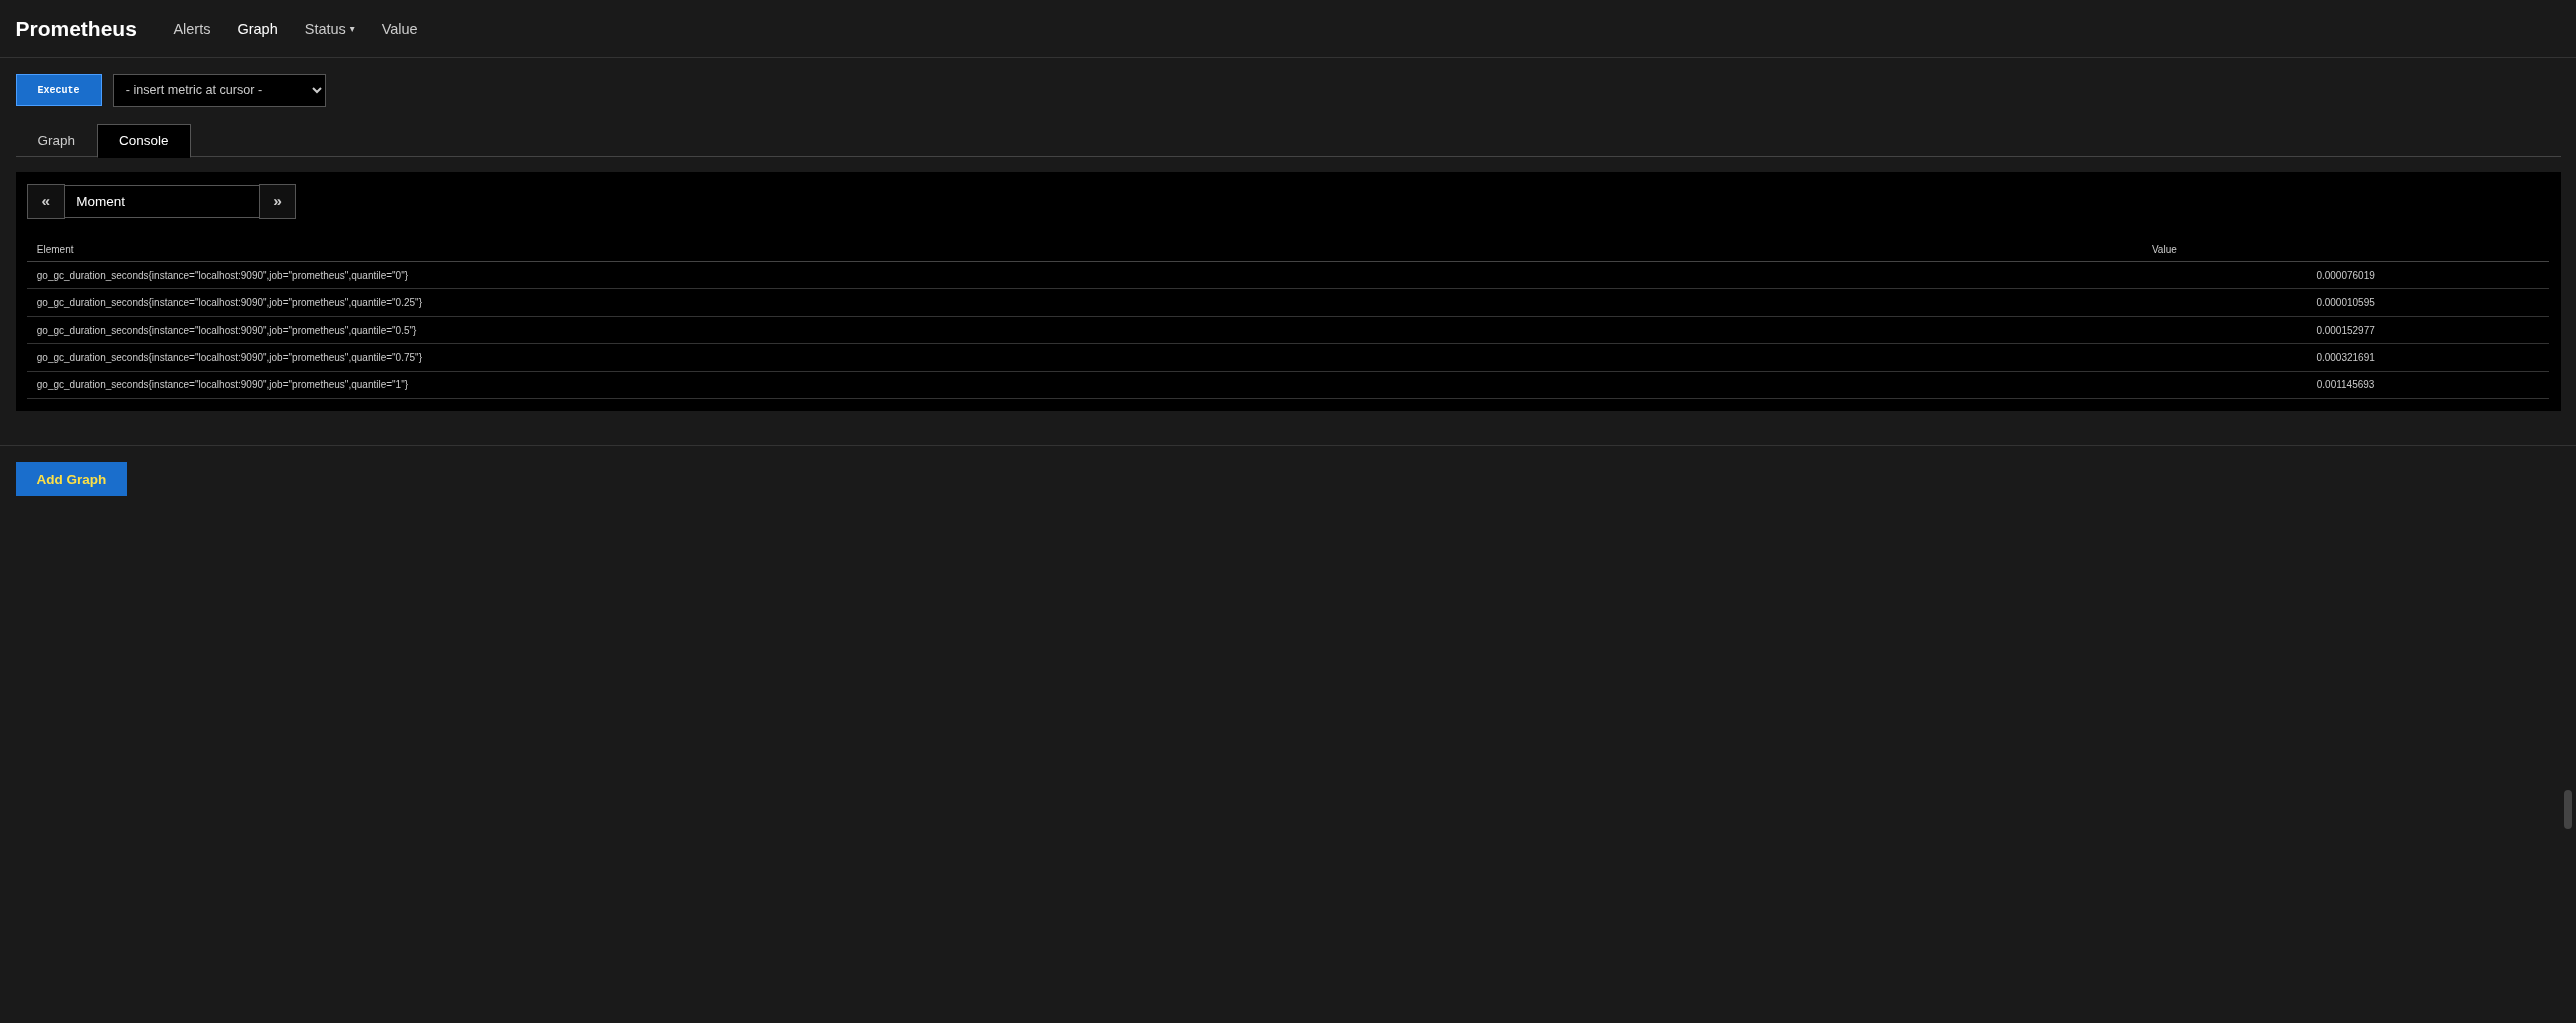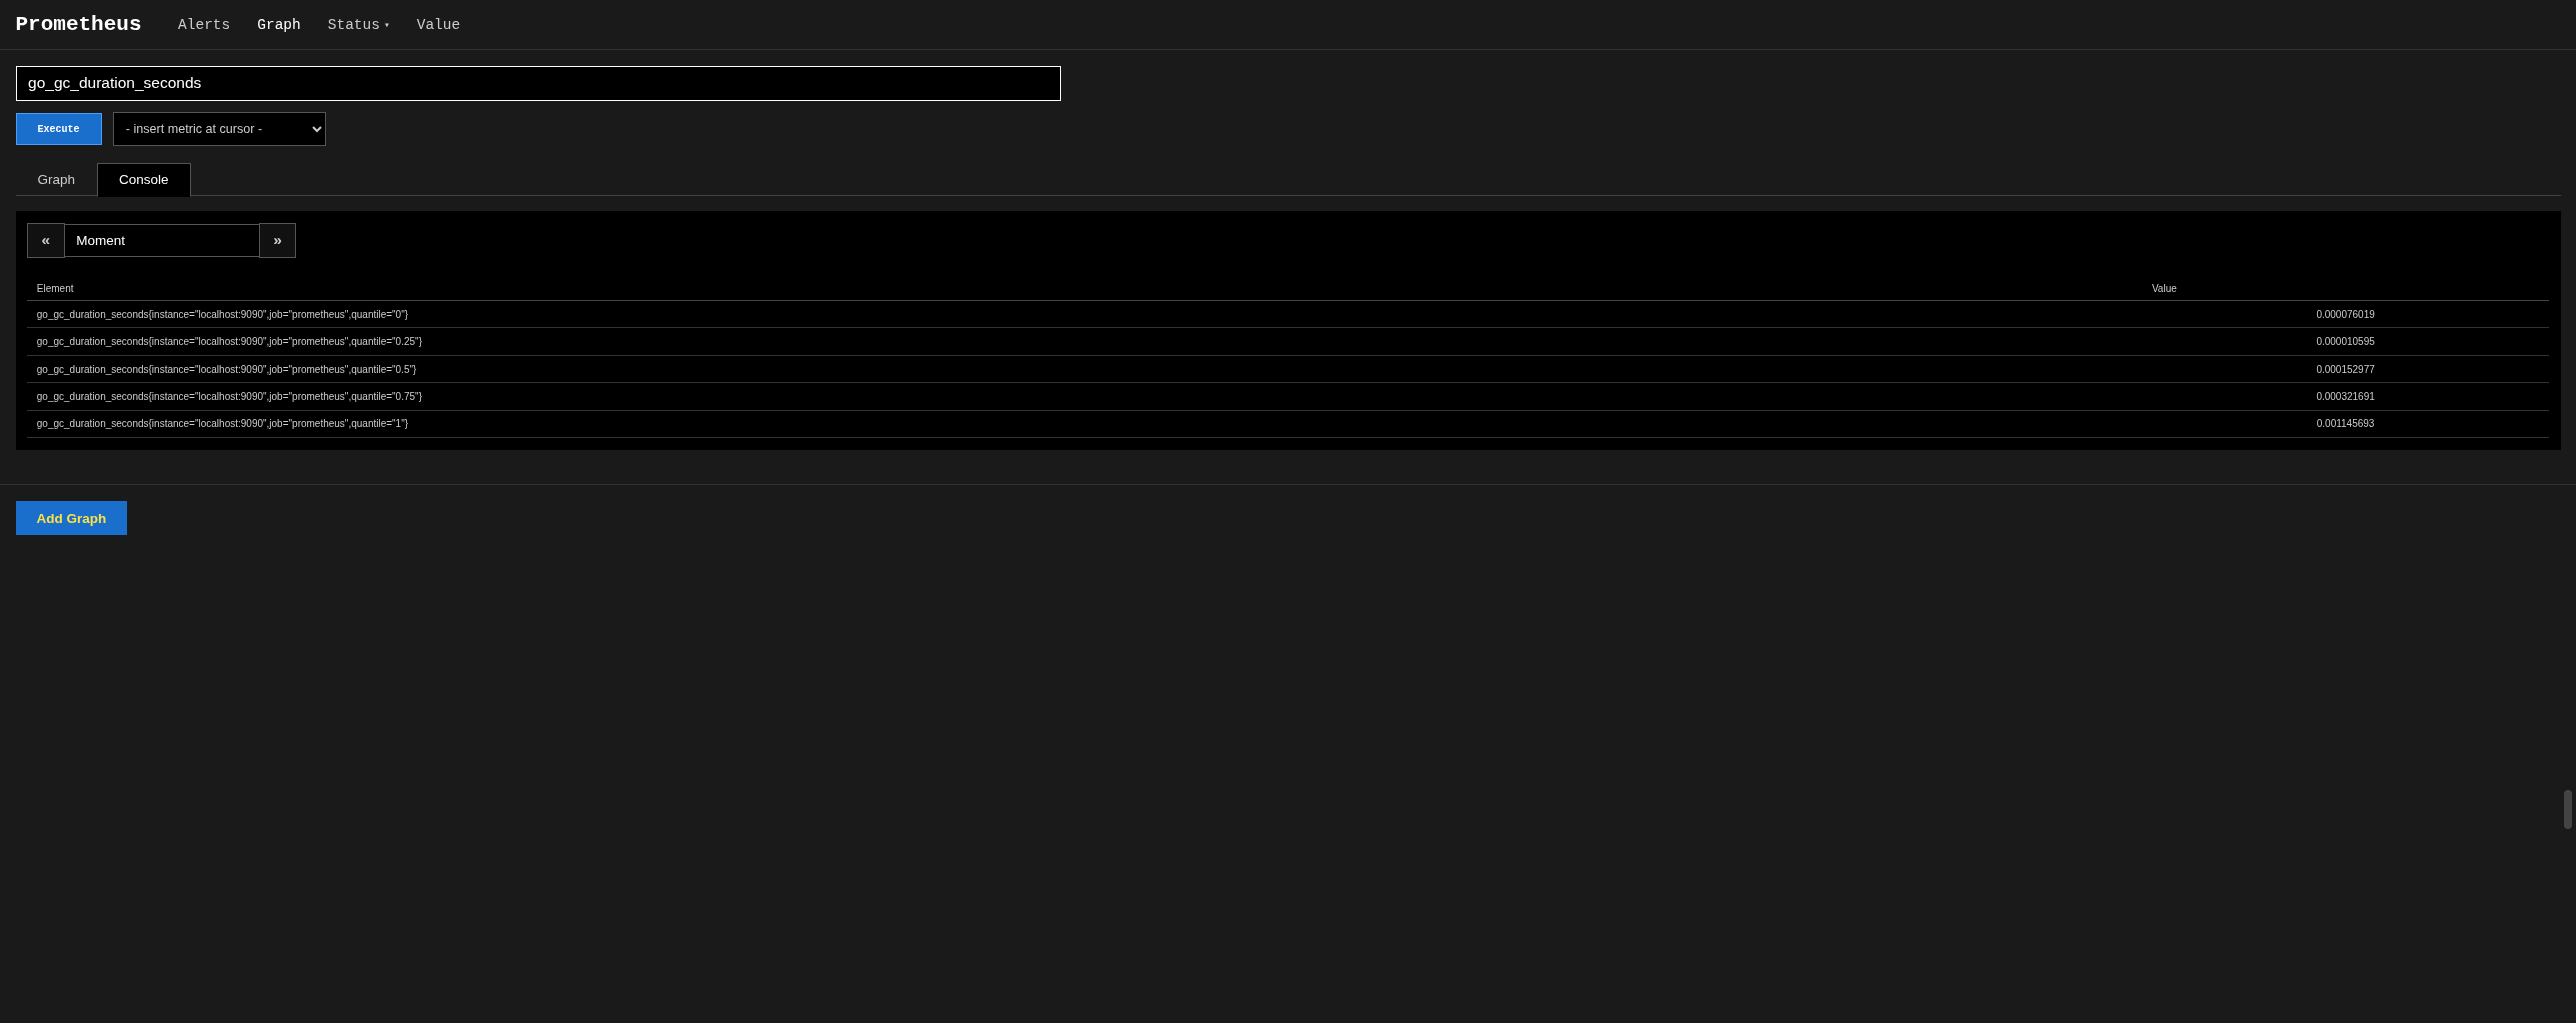--- a/index.html
+++ b/index.html
@@ -11,22 +11,21 @@
       min-height: 100vh;
     }
 
     
     .navbar {
       background: #1a1a1a;
       border-bottom: 1px solid #333;
       display: flex;
       align-items: center;
       padding: 0 15.5px;
-      height: 50px;
-      font-family: Liberation Mono, monospace;
+      height: 58px;
     }
     .navbar-brand {
       color: #fff;
       font-size: 21px;
       font-weight: bold;
       margin-right: 23px;
     }
     .nav-item {
       color: #ccc;
       text-decoration: none;
@@ -228,23 +227,20 @@
   <a class="nav-item">
     <span>Status</span>
     <span class="nav-dropdown-arrow">▾</span>
   </a>
   <a class="nav-item">Value</a>
 </nav>
 
 <div class="main-content">
 
 
-  <div class="query-input-row">
-    <input type="text" class="query-input" value="go_gc_duration_seconds" style="">
-  </div>
 
   <div class="controls-row">
     <button class="execute-btn">Execute</button>
     <select class="metric-select">
       <option>- insert metric at cursor -</option>
     </select>
   </div>
 
   <div class="tabs-row">
     <div class="tab">Graph</div>

